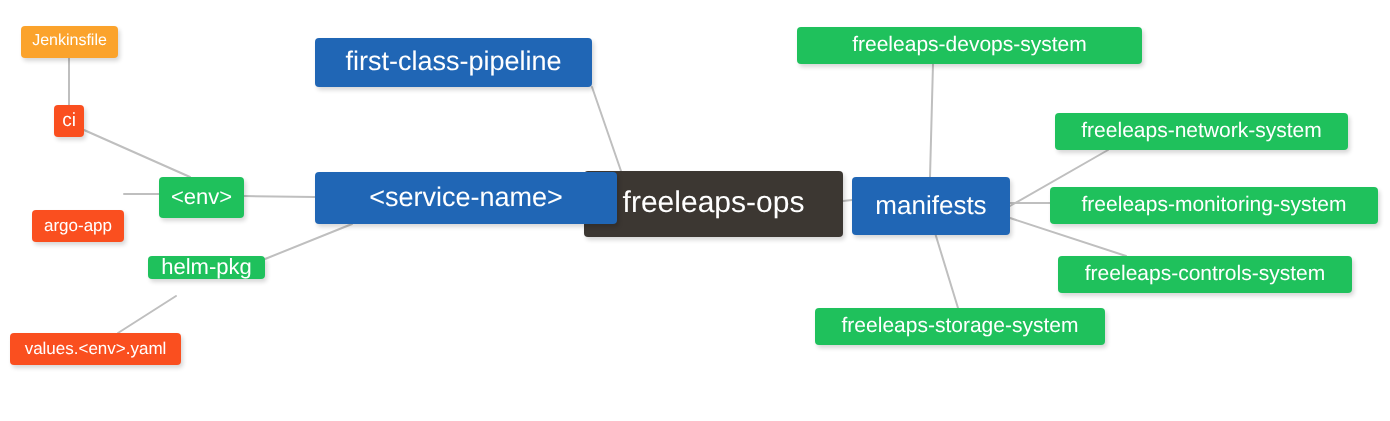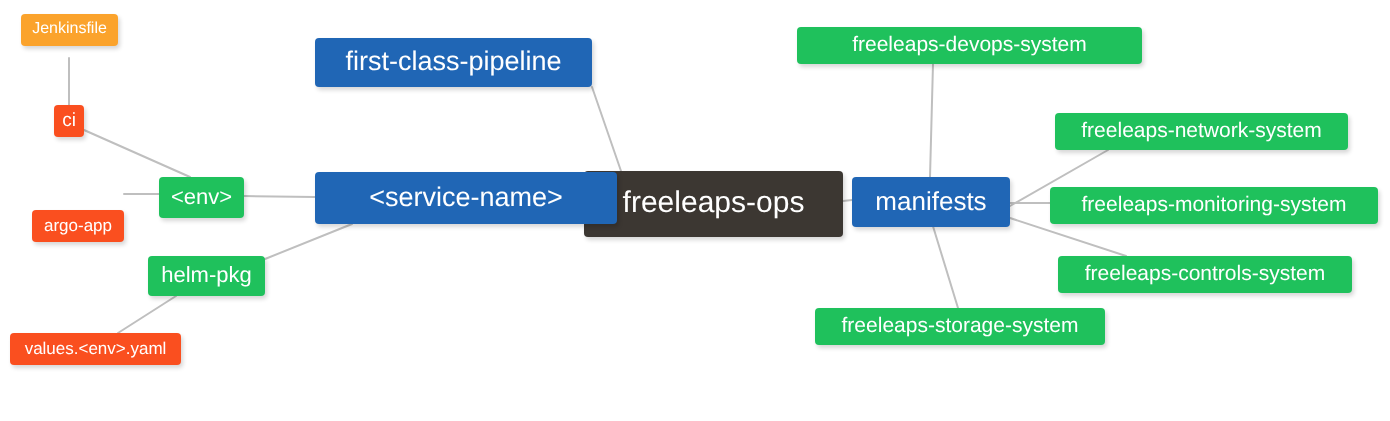--- a/index.html
+++ b/index.html
@@ -65,36 +65,36 @@
       <line x1="1010" y1="218" x2="1126" y2="256" stroke="#bfbfbf" stroke-width="2" stroke-linecap="round"></line>
       <line x1="932" y1="223" x2="958" y2="308" stroke="#bfbfbf" stroke-width="2" stroke-linecap="round"></line>
     </svg>
   <div id="node-layer">
       <div class="node" style="left: 584px; top: 171px; width: 259px; height: 66px; background: rgb(60, 55, 50); font-size: 30px;">
         <span class="node-label">freeleaps-ops</span>
       </div>
       <div class="node" style="left: 315px; top: 172px; width: 302px; height: 52px; background: rgb(32, 102, 181); font-size: 27px;">
         <span class="node-label">&lt;service-name&gt;</span>
       </div>
-      <div class="node" style="left: 852px; top: 177px; width: 158px; height: 50px; background: rgb(32, 102, 181); font-size: 26px;">
+      <div class="node" style="left: 852px; top: 177px; width: 158px; height: 58px; background: rgb(32, 102, 181); font-size: 26px;">
         <span class="node-label">manifests</span>
       </div>
       <div class="node" style="left: 315px; top: 38px; width: 277px; height: 49px; background: rgb(32, 102, 181); font-size: 27px;">
         <span class="node-label">first-class-pipeline</span>
       </div>
       <div class="node" style="left: 159px; top: 177px; width: 85px; height: 41px; background: rgb(31, 193, 92); font-size: 22px; text-align: center;">
         <span class="node-label">&lt;env&gt;</span>
       </div>
-      <div class="node" style="left: 148px; top: 256px; width: 117px; height: 40px; background: rgb(31, 193, 92); font-size: 22px;">
+      <div class="node" style="left: 148px; top: 256px; width: 117px; height: 23px; background: rgb(31, 193, 92); font-size: 22px;">
         <span class="node-label">helm-pkg</span>
       </div>
       <div class="node" style="left: 54px; top: 105px; width: 30px; height: 32px; background: rgb(250, 79, 31); font-size: 19px;">
         <span class="node-label">ci</span>
       </div>
-      <div class="node" style="left: 21px; top: 14px; width: 97px; height: 32px; background: rgb(251, 163, 44); font-size: 16px;">
+      <div class="node" style="left: 21px; top: 26px; width: 97px; height: 32px; background: rgb(251, 163, 44); font-size: 16px;">
         <span class="node-label">Jenkinsfile</span>
       </div>
       <div class="node" style="left: 32px; top: 178px; width: 92px; height: 32px; background: rgb(250, 79, 31); font-size: 17px; margin-top: 32px;">
         <span class="node-label">argo-app</span>
       </div>
       <div class="node" style="left: 10px; top: 333px; width: 171px; height: 32px; background: rgb(250, 79, 31); font-size: 17px;">
         <span class="node-label">values.&lt;env&gt;.yaml</span>
       </div>
       <div class="node" style="left: 797px; top: 27px; width: 345px; height: 37px; background: rgb(31, 193, 92); font-size: 21px;">
         <span class="node-label">freeleaps-devops-system</span>

